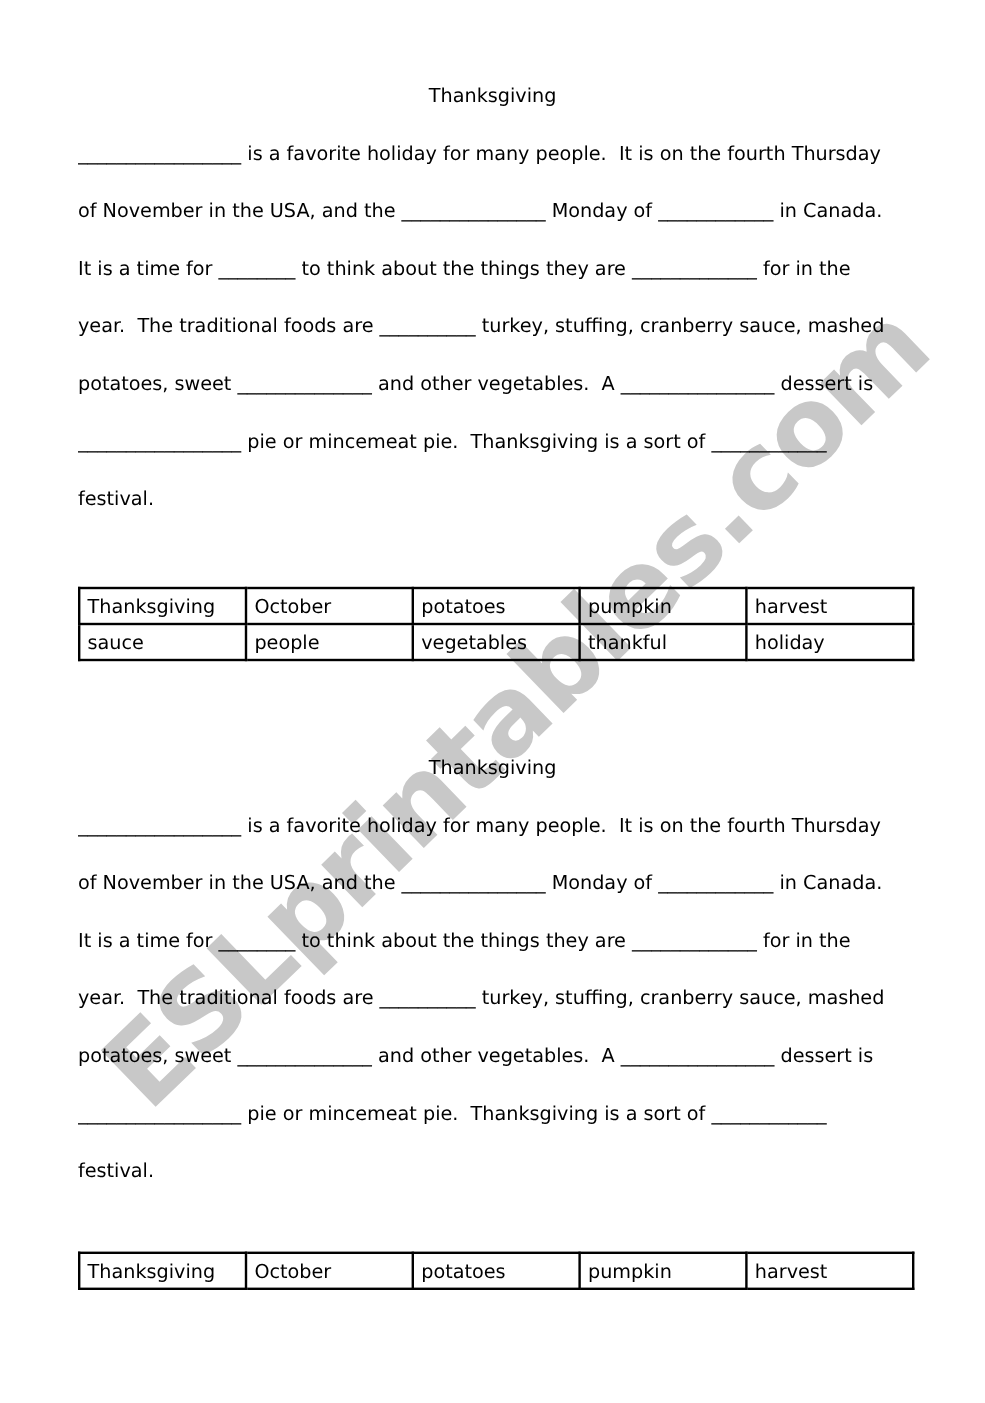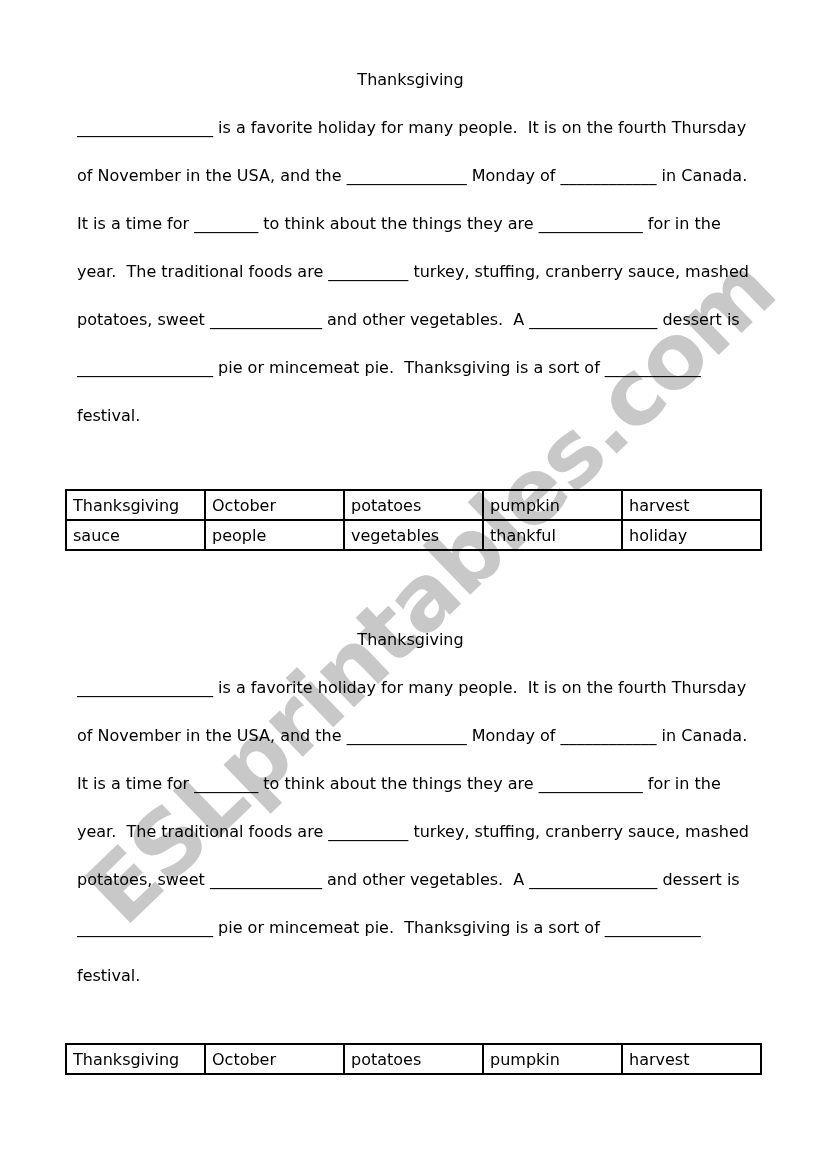--- a/index.html
+++ b/index.html
@@ -30,21 +30,21 @@
   .ws-title {
     position: absolute;
     left: 0; right: 0;
     height: 48px;
     line-height: 48px;
     text-align: center;
     font-size: 16px;
   }
   .ws-para {
     position: absolute;
-    left: 77px;
+    left: 65px;
     width: 692px;
     font-size: 16px;
   }
   .ws-line {
     height: 48px;
     line-height: 48px;
     white-space: pre;
     overflow: hidden;
   }
   .word-bank {

